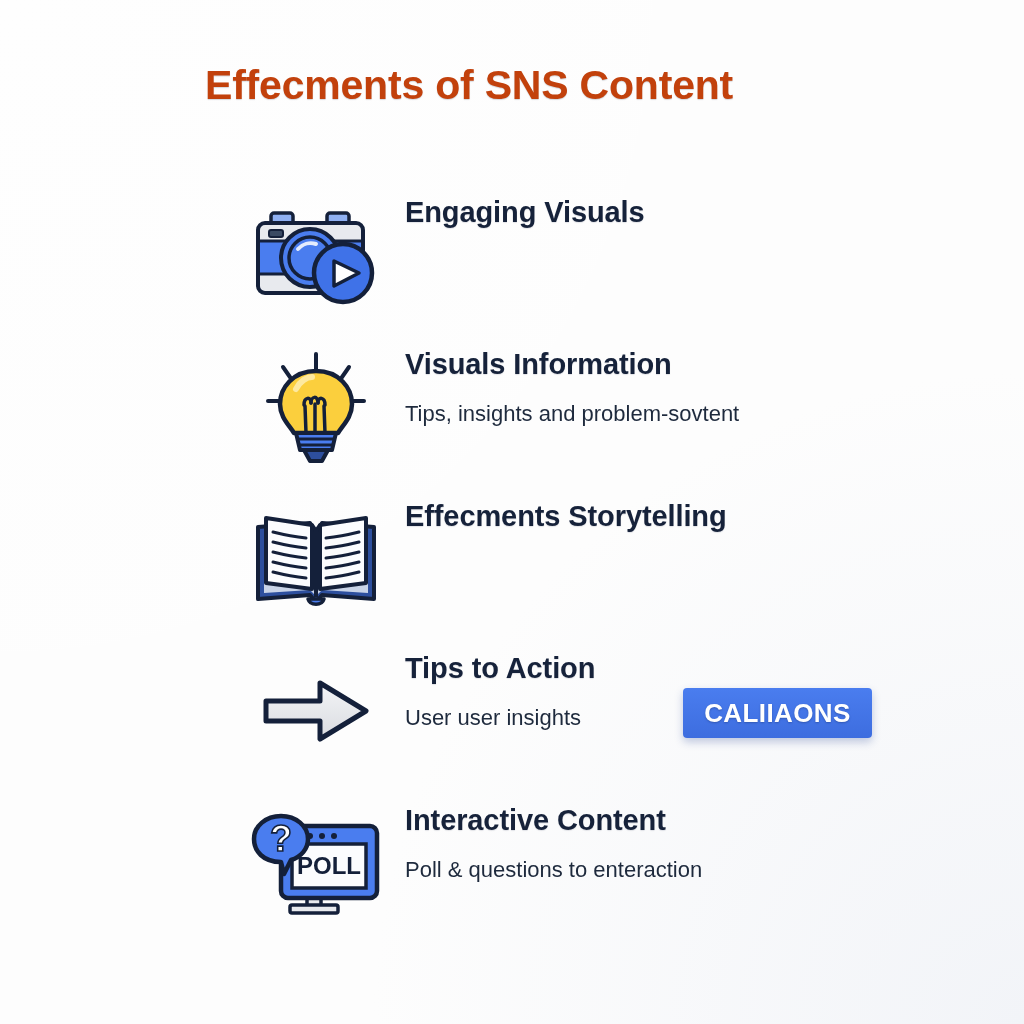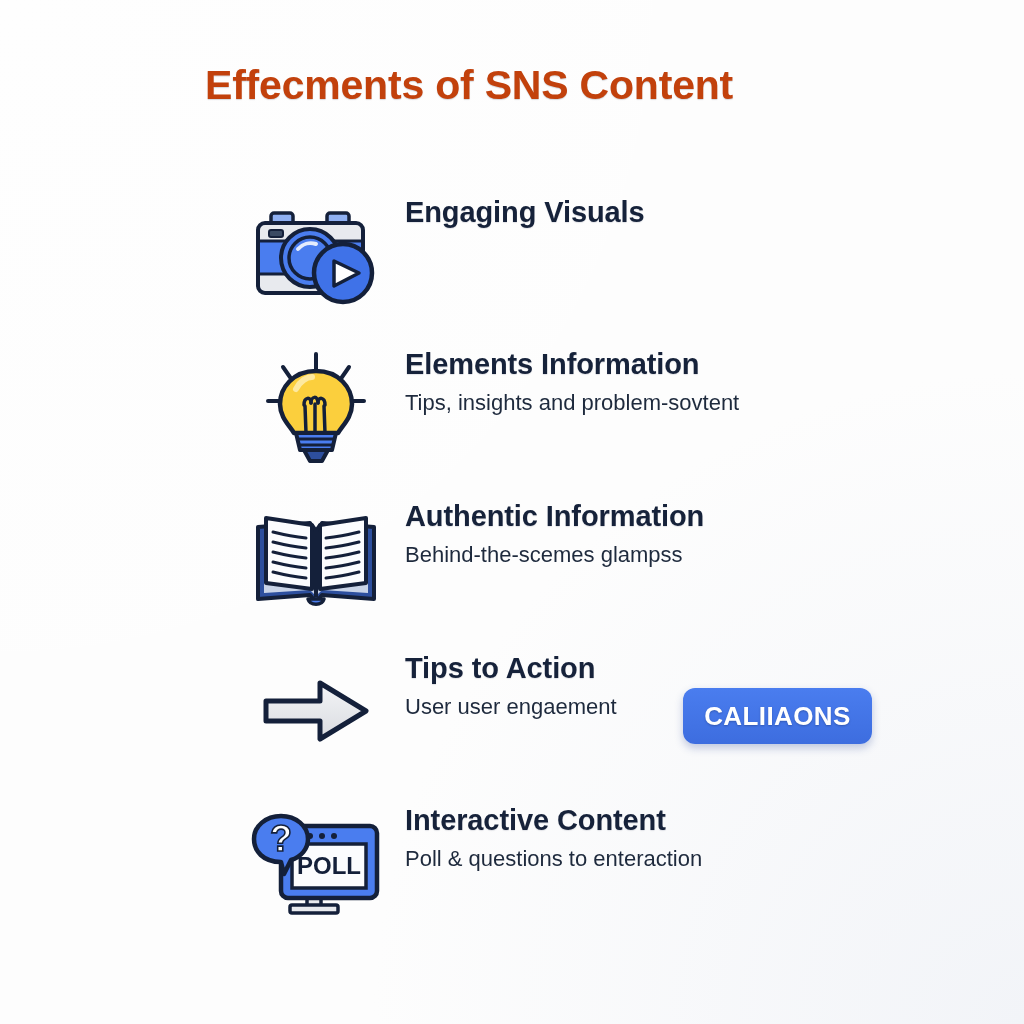--- a/index.html
+++ b/index.html
@@ -79,36 +79,36 @@
     letter-spacing: -0.1px;
     line-height: 1.15;
     text-shadow: 0 1px 1px rgba(30,45,70,0.12);
     white-space: nowrap;
   }
 
   .feature-sub {
     font-size: 22px;
     font-weight: normal;
     color: #1e2a3d;
-    margin-top: 9px;
+    margin-top: 20px;
     line-height: 1.2;
     white-space: nowrap;
   }
 
   .feature-sub:empty { display: none; }
 
   
   #cta-button {
     position: absolute;
     left: 683px;
     top: 688px;
     width: 189px;
-    height: 56px;
+    height: 50px;
     border: none;
-    border-radius: 12px;
+    border-radius: 4px;
     background: linear-gradient(180deg, #4a7def 0%, #3d6ddf 100%);
     box-shadow: 0 4px 9px rgba(40,70,150,0.28);
     color: #ffffff;
     font-family: "Liberation Sans", sans-serif;
     font-size: 26px;
     font-weight: bold;
     letter-spacing: 0.4px;
     text-shadow: 0 1px 2px rgba(20,40,90,0.35);
     cursor: pointer;
     display: flex;
@@ -184,21 +184,21 @@
 
           <path d="M36 84 L76 84 L72 101 L40 101 Z" fill="#4a7def" stroke="#14203a" stroke-width="4" stroke-linejoin="round"></path>
           <g stroke="#14203a" stroke-width="3">
             <line x1="37" y1="90" x2="75" y2="90"></line>
             <line x1="39" y1="96" x2="73" y2="96"></line>
           </g>
           <path d="M44 101 L68 101 L62 112 L50 112 Z" fill="#2d4f9e" stroke="#14203a" stroke-width="4" stroke-linejoin="round"></path>
         </svg>
       </div>
       <div class="text-cell">
-        <div class="feature-title">Elements Information</div>
+        <div class="feature-title">Visuals Information</div>
         <div class="feature-sub">Tips, insights and problem-sovtent</div>
       </div>
     </div>
 
     <div class="feature-row">
       <div class="icon-cell">
         <svg width="128" height="104" viewBox="0 0 128 104">
 
           <path d="M6 20 L58 16 L64 26 L70 16 L122 20 L122 92 L70 88 L64 95 L58 88 L6 92 Z" fill="#2d4f9e" stroke="#14203a" stroke-width="4" stroke-linejoin="round"></path>
 
@@ -224,40 +224,39 @@
             <path d="M107 35 C95 38 84 40 74 41"></path>
             <path d="M107 45 C95 48 84 50 74 51"></path>
             <path d="M107 55 C95 58 84 60 74 61"></path>
             <path d="M107 65 C95 68 84 70 74 71"></path>
           </g>
 
           <path d="M56 92 C58 99 70 99 72 92 Z" fill="#4a7def" stroke="#14203a" stroke-width="3.5" stroke-linejoin="round"></path>
         </svg>
       </div>
       <div class="text-cell">
-        <div class="feature-title">Authentic Information</div>
-        <div class="feature-sub">Behind-the-scemes glampss</div>
+        <div class="feature-title">Effecments Storytelling</div>
       </div>
     </div>
 
     <div class="feature-row">
       <div class="icon-cell">
         <svg width="116" height="74" viewBox="0 0 116 74">
           <defs>
             <linearGradient id="arrowGrad" x1="0" y1="0" x2="0" y2="1">
               <stop offset="0%" stop-color="#f4f5f7"></stop>
               <stop offset="100%" stop-color="#d9dbe0"></stop>
             </linearGradient>
           </defs>
           <path d="M8 27 L62 27 L62 9 L108 37 L62 65 L62 47 L8 47 Z" fill="url(#arrowGrad)" stroke="#14203a" stroke-width="5" stroke-linejoin="round"></path>
         </svg>
       </div>
       <div class="text-cell">
         <div class="feature-title">Tips to Action</div>
-        <div class="feature-sub">User user engaement</div>
+        <div class="feature-sub">User user insights</div>
       </div>
     </div>
 
     <div class="feature-row">
       <div class="icon-cell">
         <svg width="132" height="106" viewBox="0 0 132 106">
 
           <rect x="57" y="84" width="14" height="13" fill="#e8eaee" stroke="#14203a" stroke-width="3.5"></rect>
           <rect x="40" y="95" width="48" height="8" rx="2" fill="#e8eaee" stroke="#14203a" stroke-width="3.5"></rect>
 

